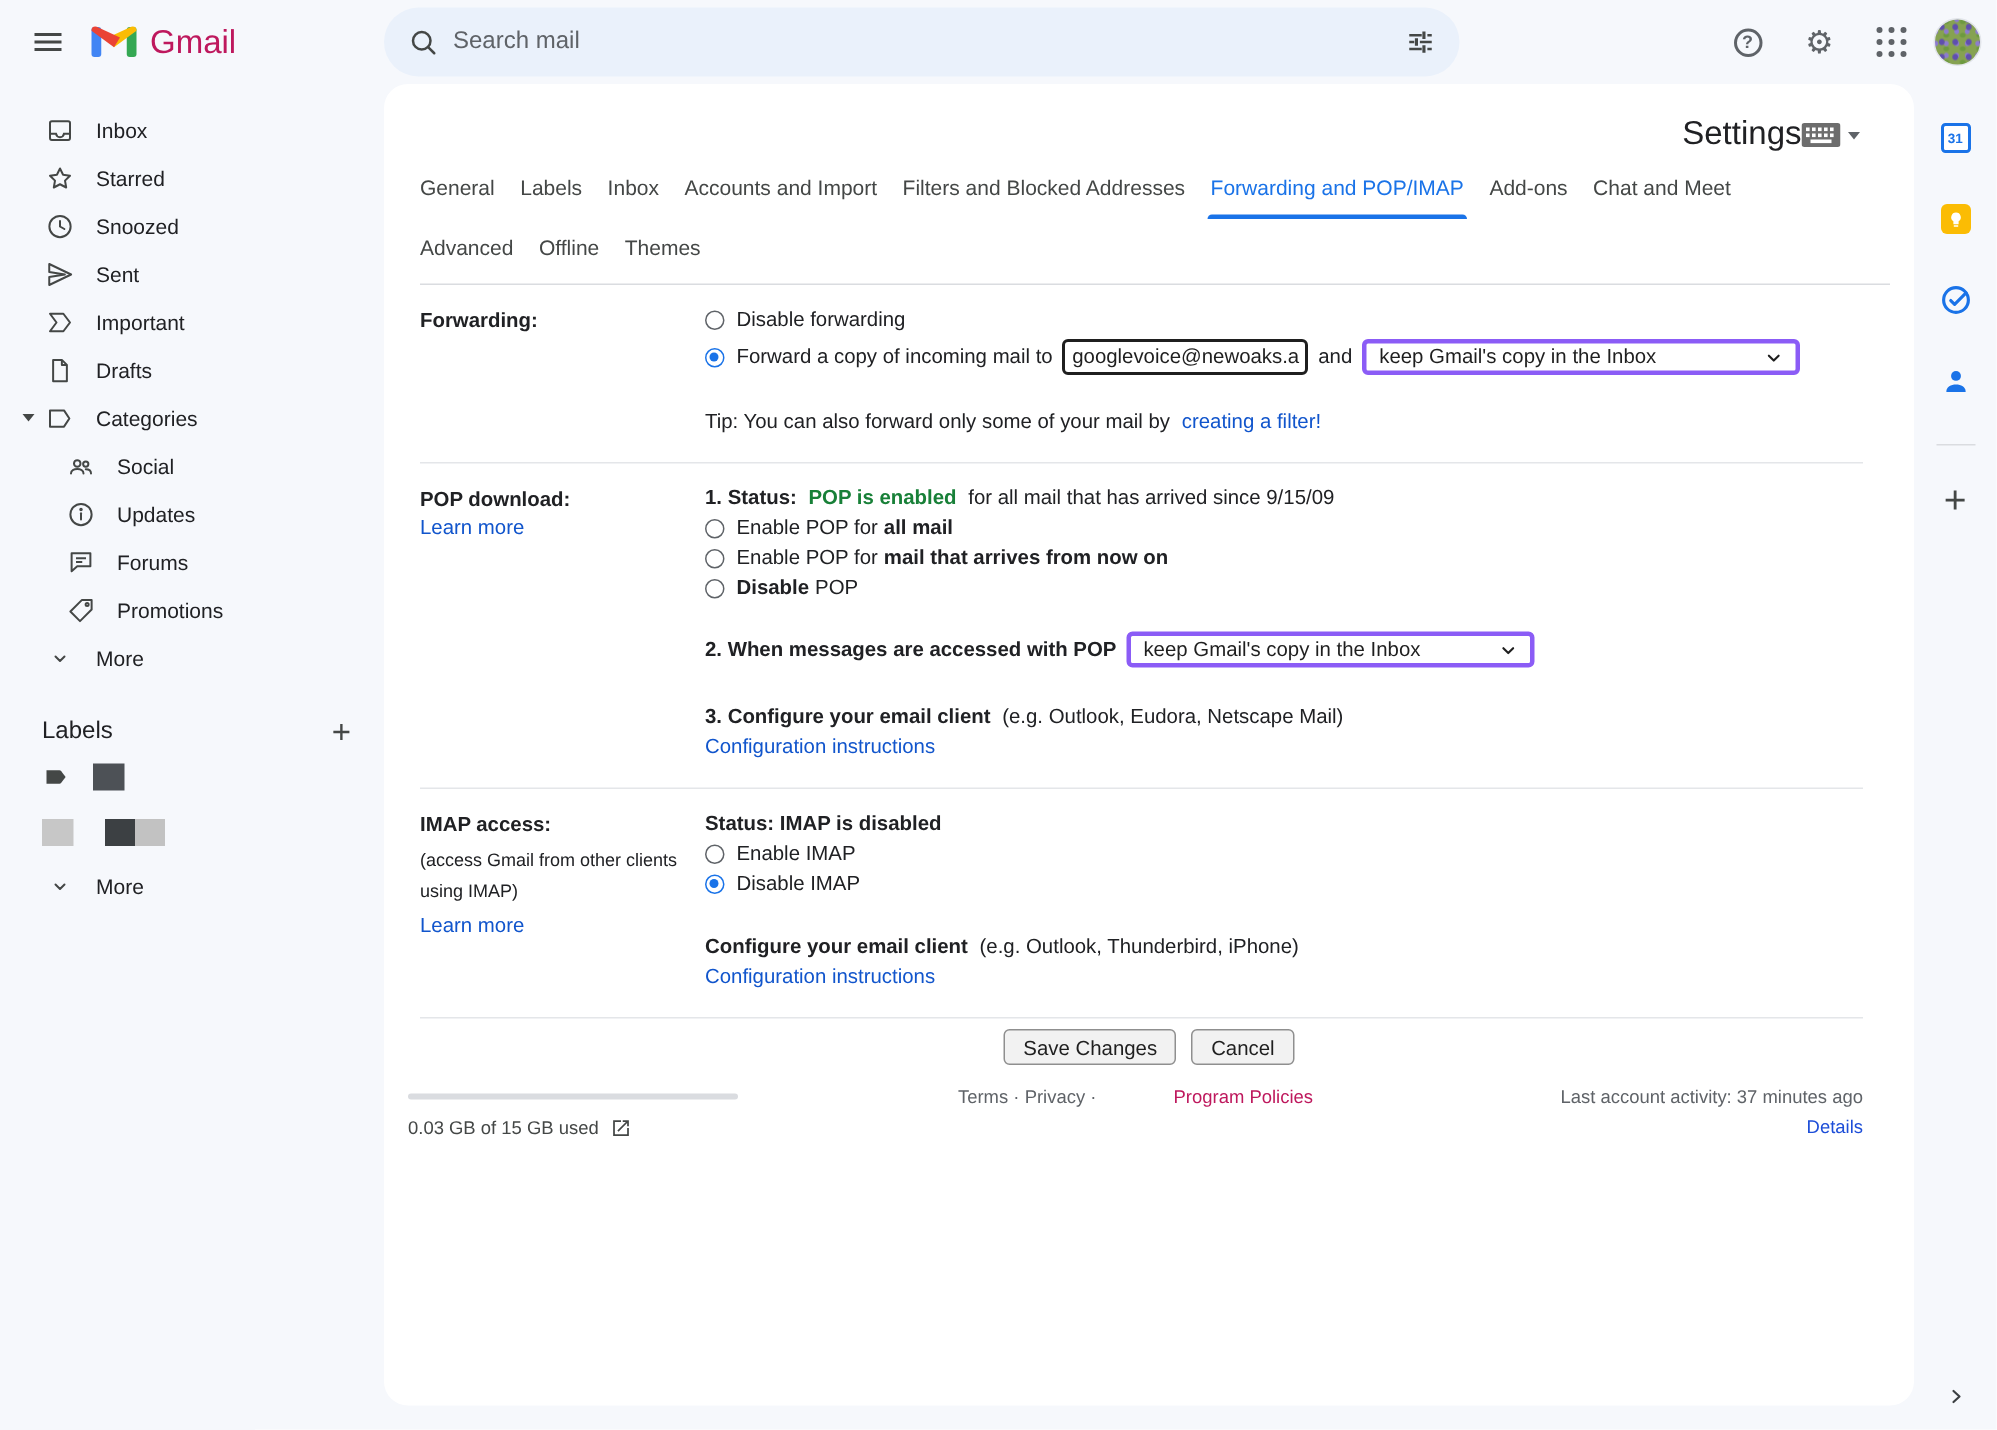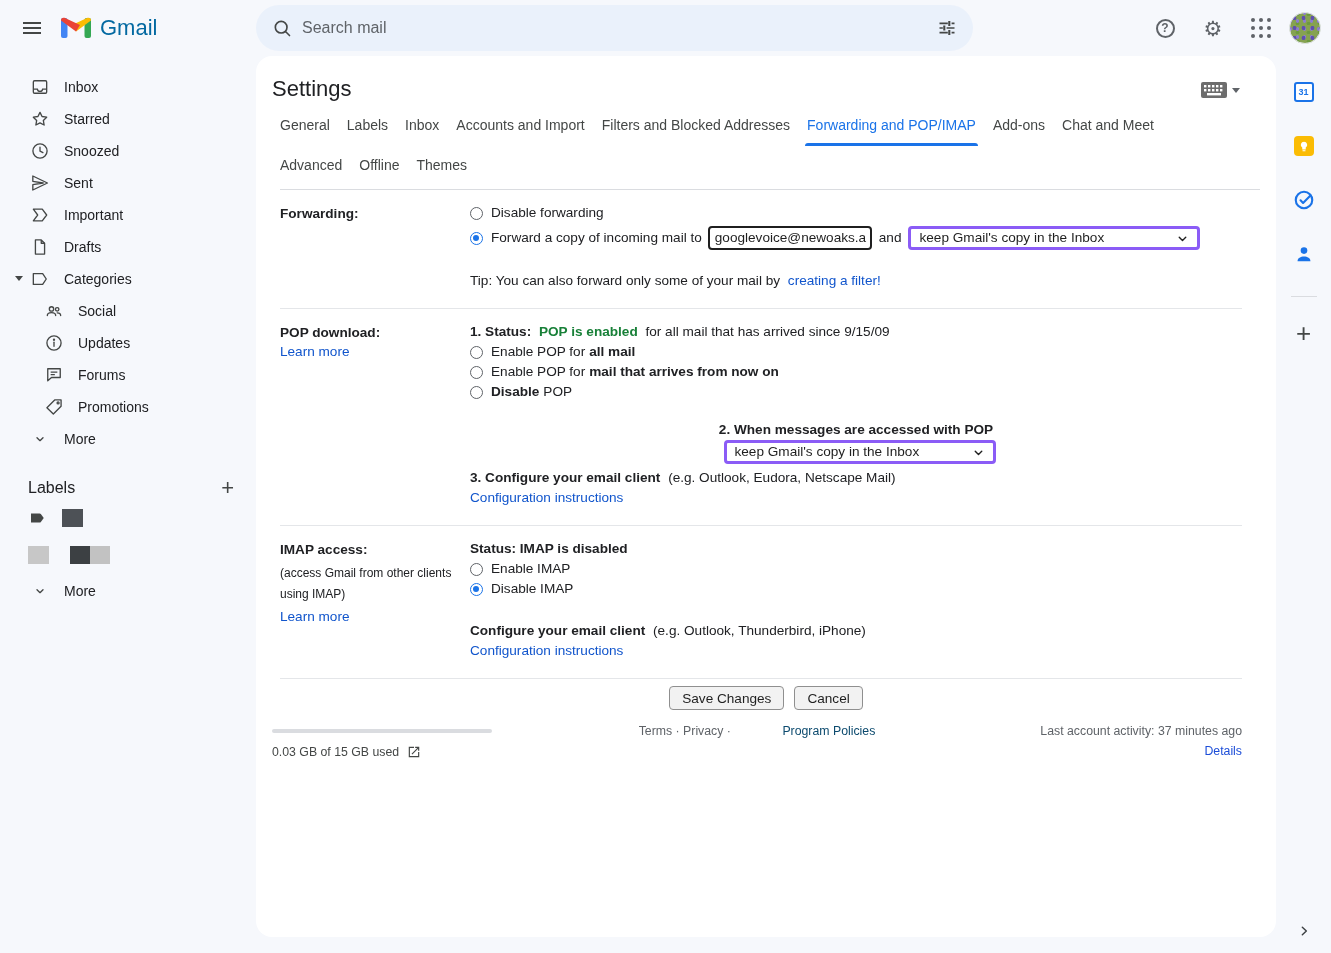--- a/index.html
+++ b/index.html
@@ -7,21 +7,21 @@
   body {
     font-family:"Liberation Sans", sans-serif;
     background:#f6f8fc; color:#202124; position:relative; overflow:hidden;
   }
   
   .topbar { position:absolute; top:0; left:0; right:0; height:56px; display:flex; align-items:center; }
   .tb-left { width:256px; display:flex; align-items:center; flex:none; }
   .hamburger { width:40px; height:40px; margin-left:12px; border-radius:50%; display:flex; flex-direction:column; justify-content:center; align-items:center; gap:3px; cursor:pointer; }
   .hamburger i { display:block; width:18px; height:2px; background:#444746; }
   .gmail-logo { display:flex; align-items:center; gap:8px; margin-left:8px; }
-  .gmail-word { font-size:22px; color:#0369a1; }
+  .gmail-word { font-size:22px; color:#be185d; }
   .search-wrap { width:717px; height:46px; background:#eaf1fb; border-radius:24px; display:flex; align-items:center; padding:0 6px; flex:none; }
   .icon-btn { width:40px; height:40px; border-radius:50%; display:flex; align-items:center; justify-content:center; cursor:pointer; flex:none; }
   .search-input { flex:1; border:none; outline:none; background:transparent; font-size:16px; color:#202124; font-family:"Liberation Sans",sans-serif; }
   .search-input::placeholder { color:#5f6368; }
   .tb-right { margin-left:auto; display:flex; align-items:center; gap:8px; margin-right:10px; }
   .help-circle { width:19px; height:19px; border:2px solid #5f6368; border-radius:50%; color:#5f6368; font-size:12px; font-weight:bold; display:flex; align-items:center; justify-content:center; }
   .gear-glyph { font-size:21px; color:#5f6368; line-height:1; }
   .apps-grid { display:grid; grid-template-columns:repeat(3,4px); grid-gap:4px; }
   .apps-grid i { width:4px; height:4px; border-radius:50%; background:#5f6368; }
   .avatar { width:32px; height:32px; border-radius:50%;
@@ -48,21 +48,21 @@
   .redact { display:inline-block; height:18px; }
   
   .side-panel { position:absolute; top:56px; right:0; width:55px; bottom:0; display:flex; flex-direction:column; align-items:center; padding-top:16px; }
   .sp-btn { width:40px; height:40px; border-radius:50%; display:flex; align-items:center; justify-content:center; margin-bottom:14px; cursor:pointer;text-align:right; }
   .cal-icon { width:20px; height:20px; background:#fff; border:2px solid #1a73e8; border-radius:3px; display:flex; align-items:center; justify-content:center; font-size:9px; font-weight:bold; color:#1a73e8; }
   .keep-icon { width:20px; height:20px; background:#fbbc04; border-radius:4px; display:flex; align-items:center; justify-content:center; }
   .sp-divider { width:26px; height:1px; background:#dadce0; margin:8px 0 16px; }
   .sp-chevron { position:absolute; bottom:14px; left:0; right:0; display:flex; justify-content:center; cursor:pointer; }
   
   .card { position:absolute; left:256px; top:56px; width:1020px; height:881px; background:#fff; border-radius:16px; }
-  .card-header { display:flex; align-items:flex-start; justify-content:space-between; padding:20px 36px 0 16px;gap:16px; }
+  .card-header { display:flex; align-items:flex-start; justify-content:flex-end; padding:20px 36px 0 16px; }
   .page-title { font-size:22px; color:#202124; }
   .kbd-widget { display:flex; align-items:center; gap:5px; margin-top:6px; cursor:pointer; }
   .caret-down { width:0; height:0; border-left:4px solid transparent; border-right:4px solid transparent; border-top:5px solid #5f6368; }
   .tabs-block { margin:14px 16px 0 24px; border-bottom:1px solid #dadce0; padding-bottom:14px; }
   .tabs-row { display:flex; flex-wrap:nowrap; }
   .tabs-row + .tabs-row { margin-top:21px; }
   .tab { font-size:14px; color:#444746; margin-right:17px; cursor:pointer; position:relative; white-space:nowrap; line-height:19px; }
   .tab.active { color:#1a73e8; }
   .tab.active::after { content:""; position:absolute; left:-2px; right:-2px; bottom:-11px; height:3px; background:#1a73e8; border-radius:3px 3px 0 0; }
   
@@ -425,21 +425,21 @@
         <span class="radio"></span>
         <span>Enable POP for</span>
         <b style="margin-left:4px;">mail that arrives from now on</b>
       </div>
       <div class="line">
         <span class="radio"></span>
         <b>Disable</b>
         <span style="margin-left:4px;">POP</span>
       </div>
       <div class="spacer18"></div>
-      <div class="line" style="height:26px;flex-direction:column;">
+      <div class="line" style="height:26px;">
         <b>2. When messages are accessed with POP</b>
         <span class="sel" style="width:272px; margin-left:7px;">
           <span>keep Gmail's copy in the Inbox</span>
           <svg width="13" height="13" viewBox="0 0 24 24" fill="none" stroke="#1f1f1f" stroke-width="2.6" stroke-linecap="round" stroke-linejoin="round">
               <path d="M6 9.5l6 6 6-6"></path>
             </svg>
         </span>
       </div>
       <div class="spacer22"></div>
       <div class="line txt">
@@ -491,20 +491,20 @@
             <path d="M19 19H5V5h7V3H3v18h18v-9h-2z"></path>
             <path d="M14 3v2h3.6l-9.8 9.8 1.4 1.4L19 6.4V10h2V3z"></path>
           </svg>
       </span>
     </div>
     <div class="foot-center">
       <a class="lnk" style="color:#5f6368;">Terms</a>
       <span>·</span>
       <a class="lnk" style="color:#5f6368;">Privacy</a>
       <span>·</span>
-      <a class="lnk" style="color:#0c4a6e;margin-left:48px;">Program Policies</a>
+      <a class="lnk" style="color:#be185d;margin-left:48px;">Program Policies</a>
     </div>
     <div class="foot-right">
       <div>Last account activity: 37 minutes ago</div>
       <div class="details"><a class="lnk" style="color:#1d4ed8;text-align:center;">Details</a></div>
     </div>
   </div>
 </div>
 
 </body></html>

